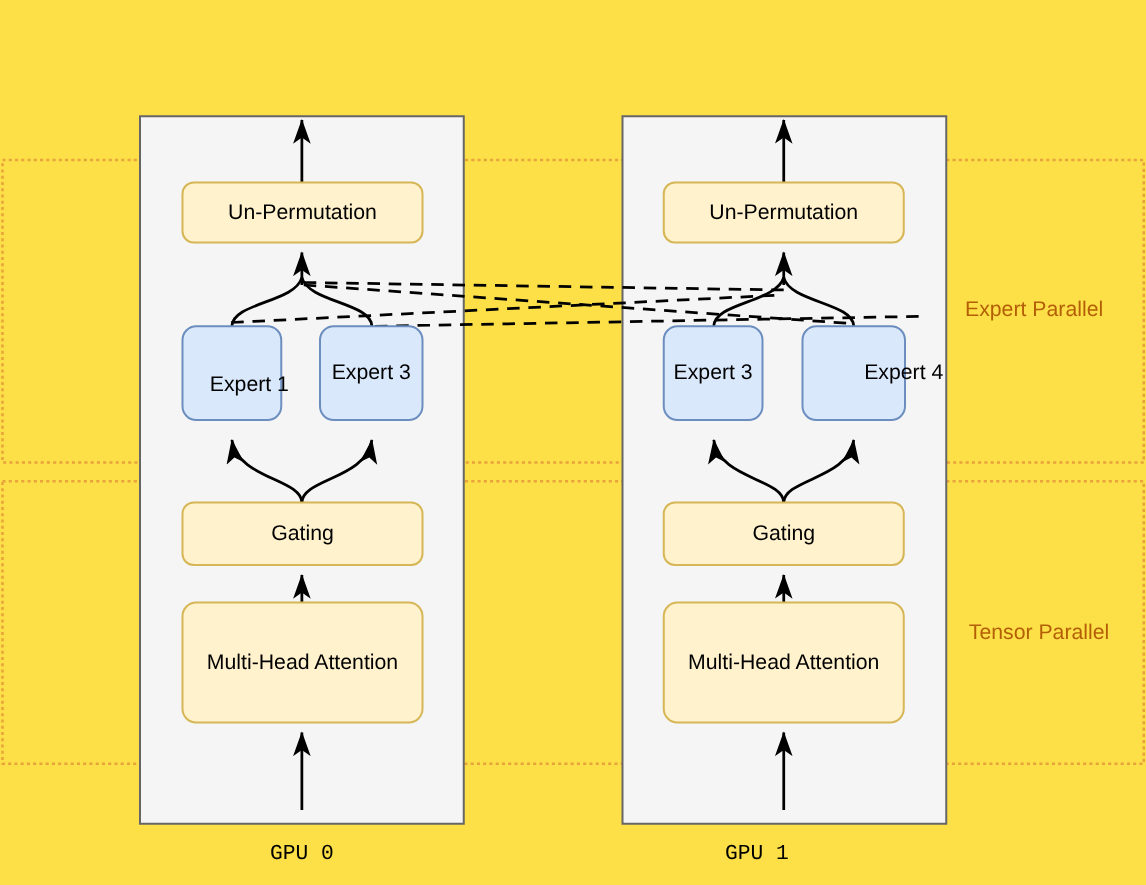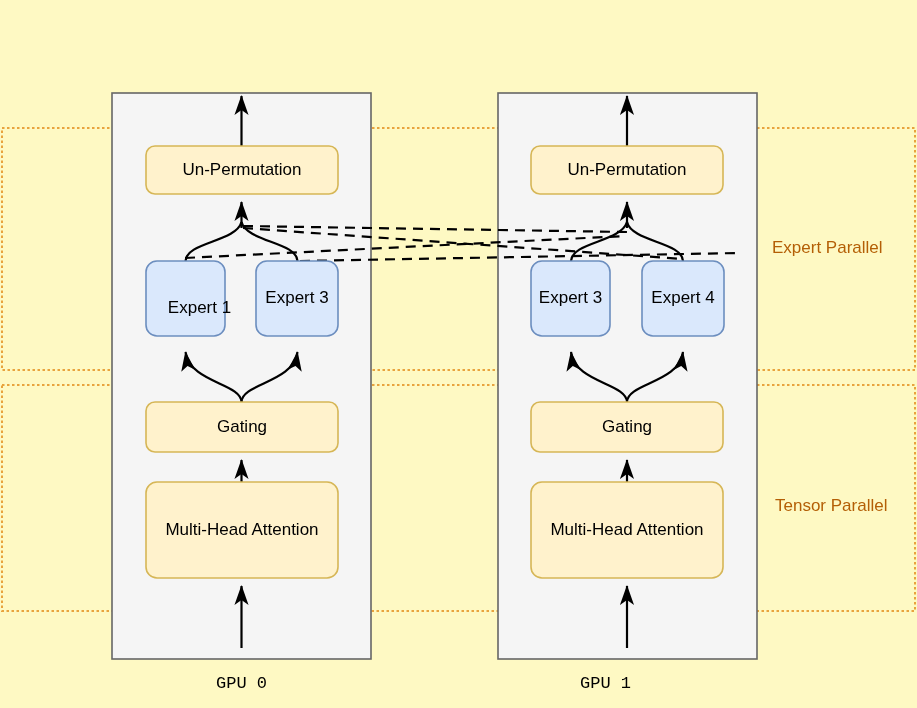--- a/index.html
+++ b/index.html
@@ -7,21 +7,21 @@
     padding: 0;
     background: #ffffff;
   }
   body {
     font-family: "Liberation Sans", sans-serif;
   }
   #canvas {
     position: relative;
     width: 917px;
     height: 708px;
-    background: #fef9c3;
+    background: #fde047;
     overflow: hidden;
   }
   .svg-layer {
     position: absolute;
     left: 0;
     top: 0;
     width: 917px;
     height: 708px;
   }
   .node-label {
@@ -180,21 +180,21 @@
   </svg>
 
   <div class="node-label" style="left:146px; top:146px; width:192px; height:48px;">Un-Permutation</div>
   <div class="node-label" style="left:160px; top:261px; width:79px; height:95px;">Expert 1</div>
   <div class="node-label" style="left:256px; top:261px; width:82px; height:75px;">Expert 3</div>
   <div class="node-label" style="left:146px; top:402px; width:192px; height:50px;">Gating</div>
   <div class="node-label" style="left:146px; top:482px; width:192px; height:96px;">Multi-Head Attention</div>
 
   <div class="node-label" style="left:531px; top:146px; width:192px; height:48px;">Un-Permutation</div>
   <div class="node-label" style="left:531px; top:261px; width:79px; height:75px;">Expert 3</div>
-  <div class="node-label" style="left:642px; top:261px; width:82px; height:75px;">Expert 4</div>
+  <div class="node-label" style="left:642px; top:261px; width:82px; height:75px;padding-left:40px;">Expert 4</div>
   <div class="node-label" style="left:531px; top:402px; width:192px; height:50px;">Gating</div>
   <div class="node-label" style="left:531px; top:482px; width:192px; height:96px;">Multi-Head Attention</div>
 
   <div class="gpu-caption" style="left:112px; top:674px; width:259px;">GPU 0</div>
   <div class="gpu-caption" style="left:476px; top:674px; width:259px;">GPU 1</div>
 
   <div class="region-label" style="left:772px; top:238px;">Expert Parallel</div>
   <div class="region-label" style="left:775px; top:496px;">Tensor Parallel</div>
 
 </div>

